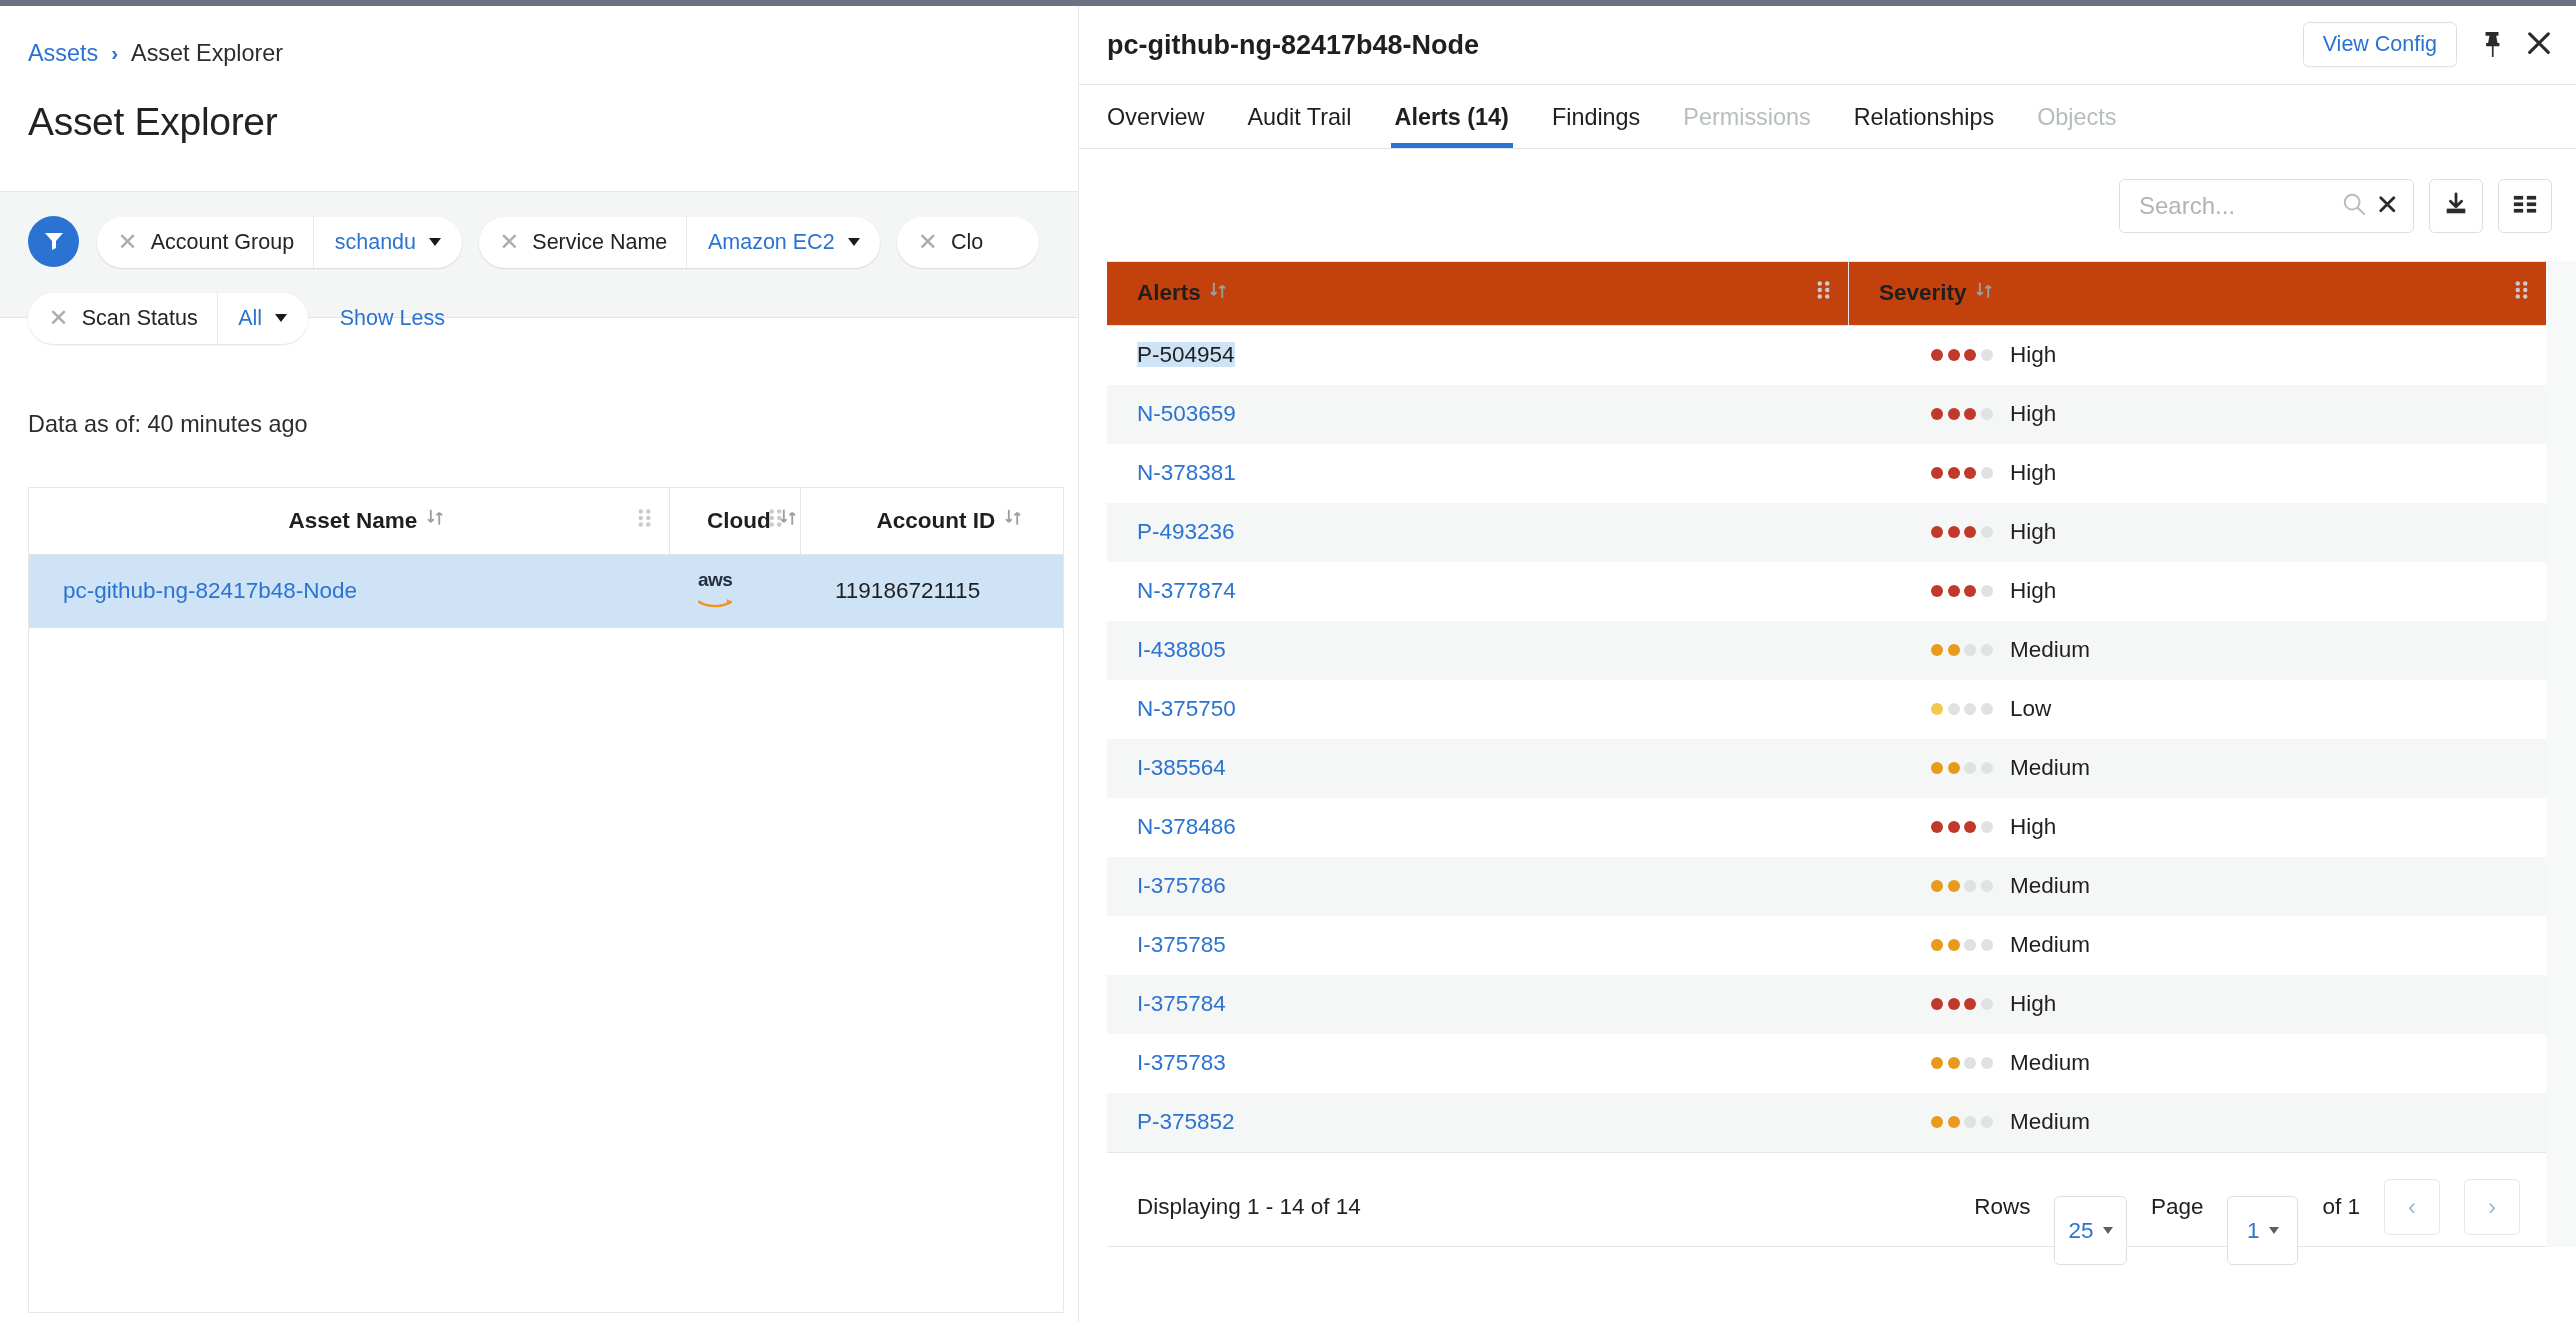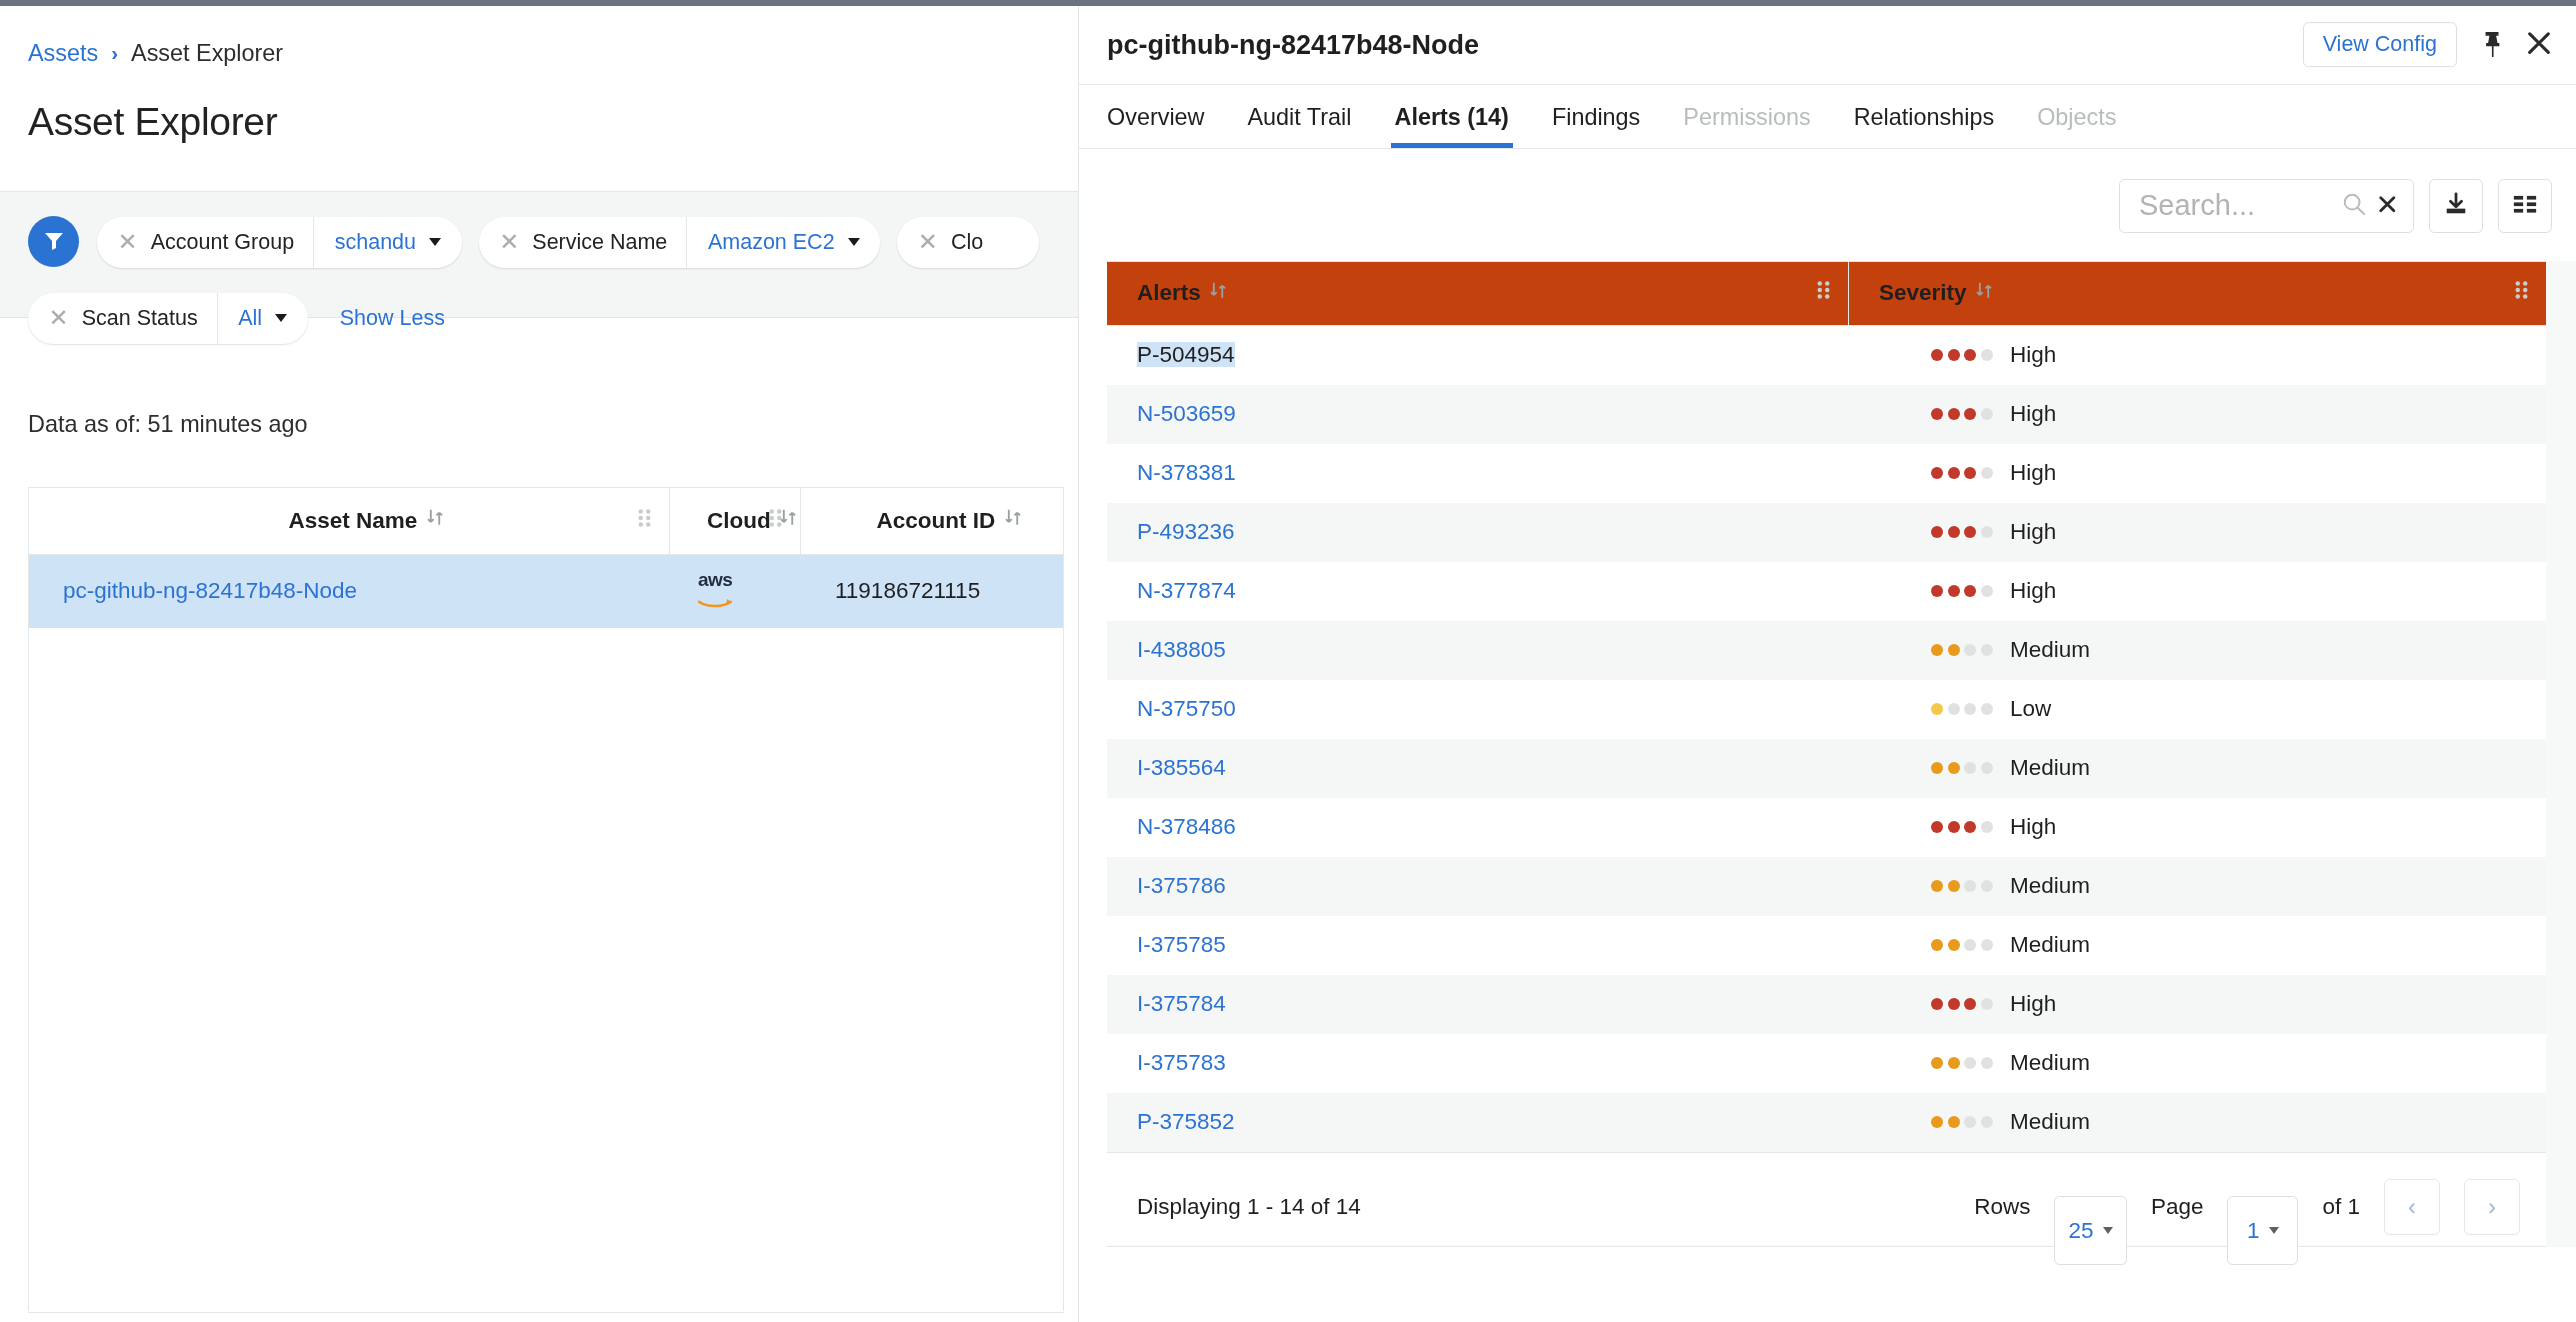--- a/index.html
+++ b/index.html
@@ -156,21 +156,21 @@
 
   
   .panel-toolbar {
     position:absolute; right:24px; top:173px; display:flex; align-items:center; gap:15px;
   }
   .search-wrap {
     width:295px; height:54px; border:0.9px solid #dcdfdf; border-radius:5.6px; background:#fff;
     display:flex; align-items:center; padding:0 15px 0 19px; gap:11.2px;
   }
   .search-wrap input {
-    flex:1; border:none; outline:none; font-size:29px; color:#0c4a6e;
+    flex:1; border:none; outline:none; font-size:24px; color:#0c4a6e;
     font-family:"Liberation Sans", sans-serif; background:transparent; min-width:0;
   }
   .search-wrap input::placeholder { color:#b0b4b4; }
   .sq-btn {
     width:54px; height:54px; border:0.9px solid #dcdfdf; border-radius:5.6px; background:#fff;
     display:flex; align-items:center; justify-content:center; cursor:pointer;
   }
 
   
   .alerts-table {
@@ -287,21 +287,21 @@
           </div>
           <div class="chip-value">
             <span>All</span>
             <span class="chev"></span>
           </div>
         </div>
         <span class="show-less">Show Less</span>
       </div>
     </div>
 
-    <div class="data-as-of">Data as of: 51 minutes ago</div>
+    <div class="data-as-of">Data as of: 40 minutes ago</div>
 
     <div class="asset-card">
       <div class="asset-head">
         <div class="th c-name">
           <span>Asset Name</span>
           <span class="sortic">
             <svg width="17" height="20.6" viewBox="0 0 18 22">
                 <path d="M4 3v13M4 16l-3-3M4 16l3-3" stroke="#9aa0a0" stroke-width="2" fill="none"></path>
                 <path d="M13 19V6M13 6l-3 3M13 6l3 3" stroke="#9aa0a0" stroke-width="2" fill="none"></path>
               </svg>

